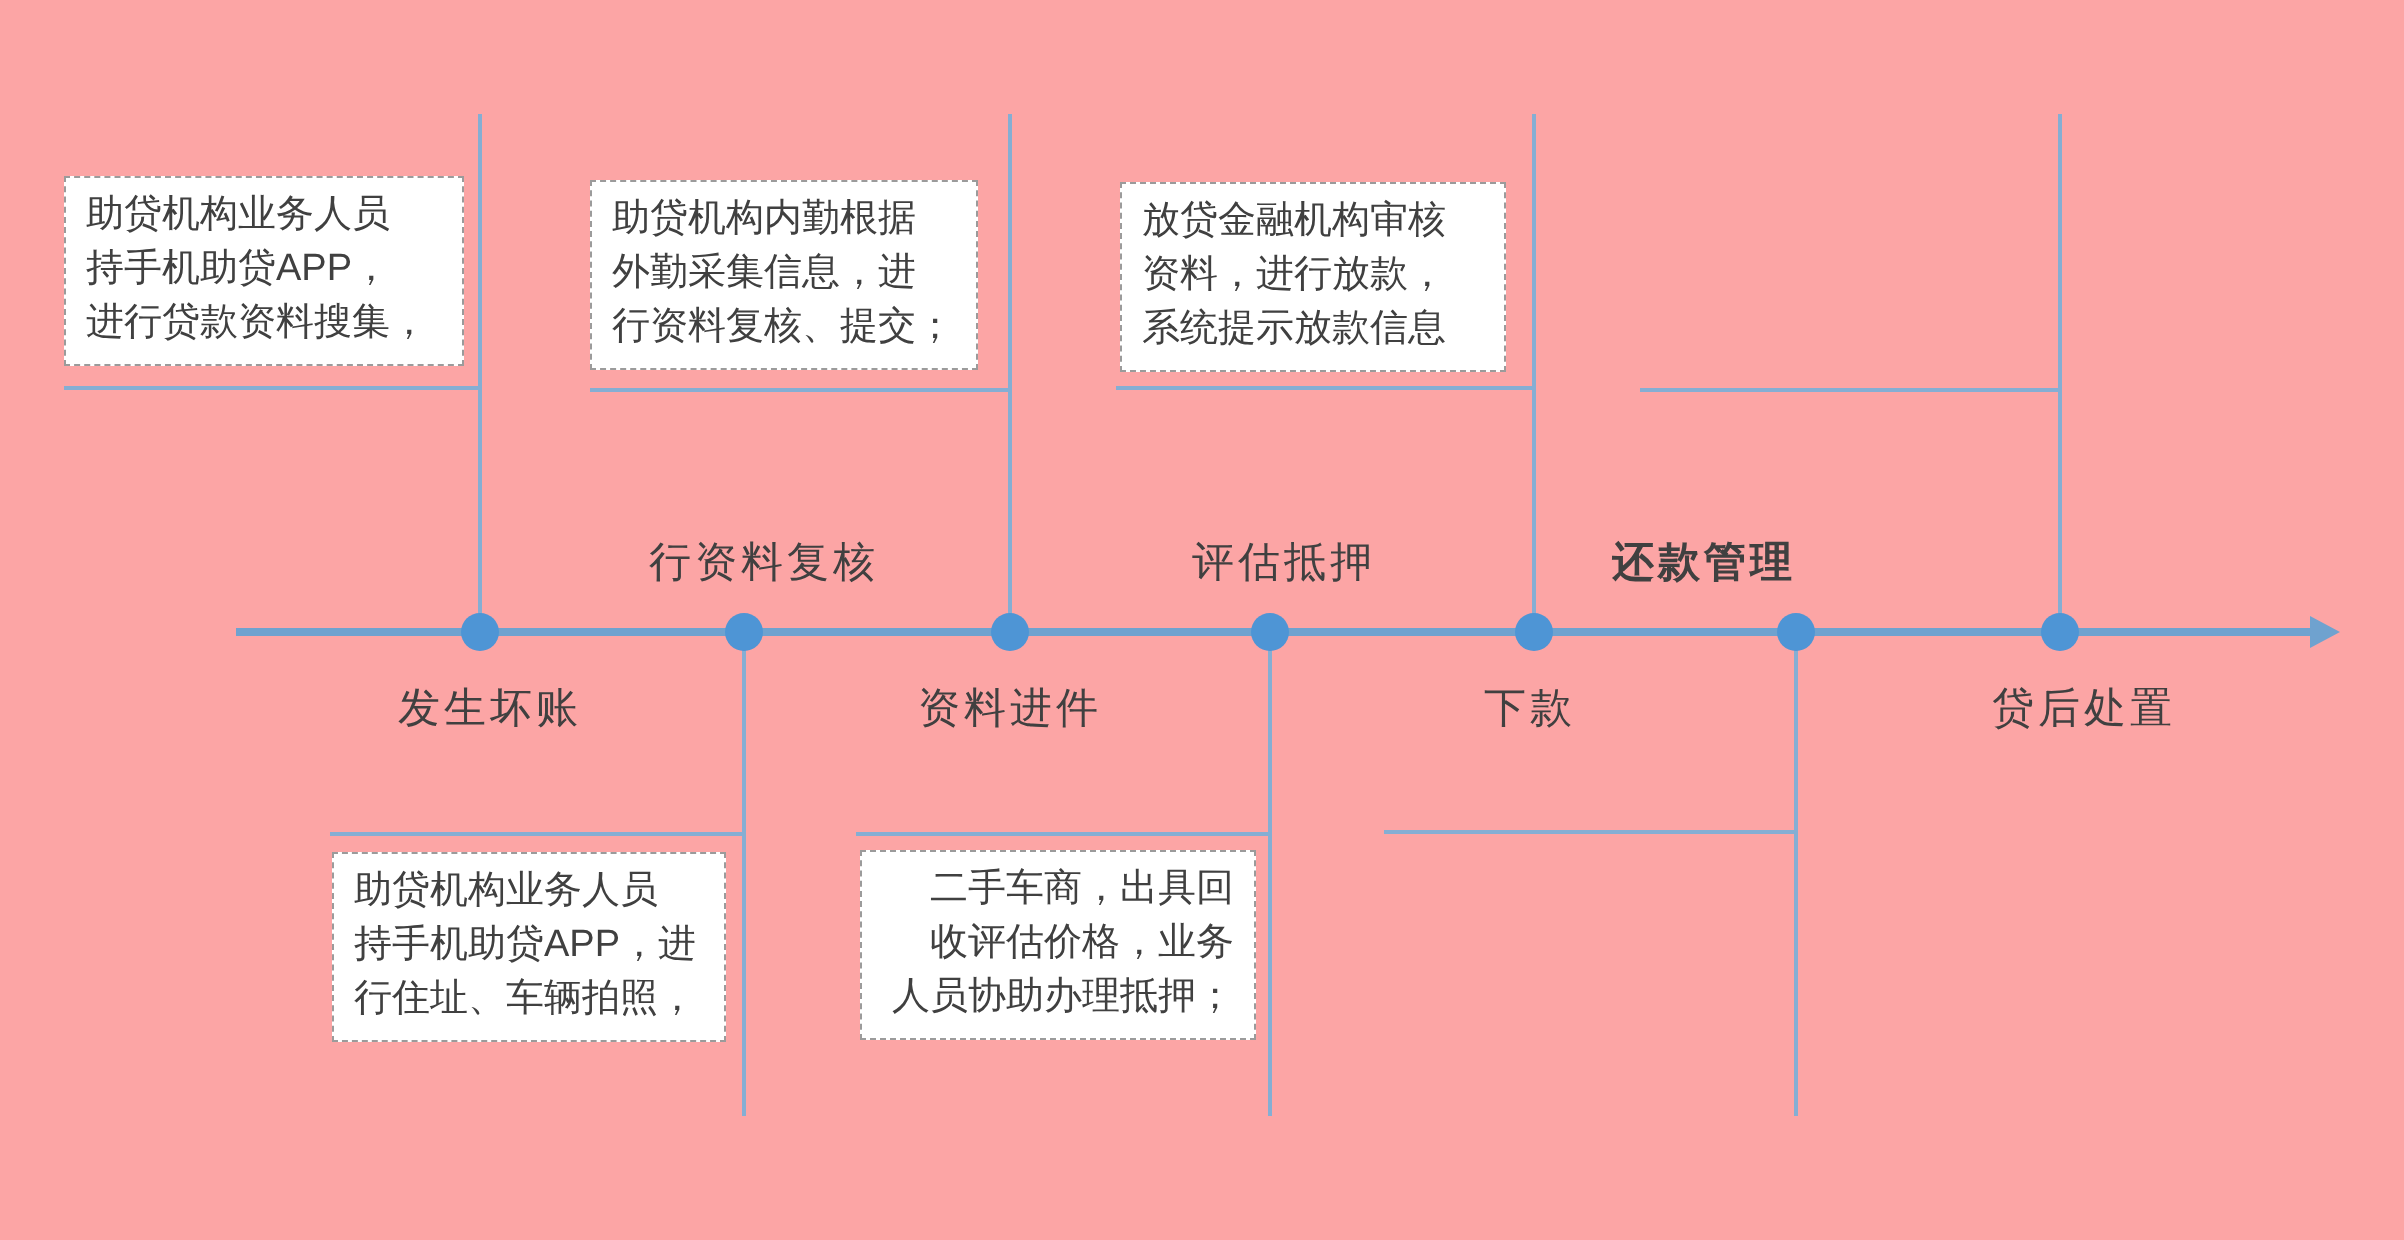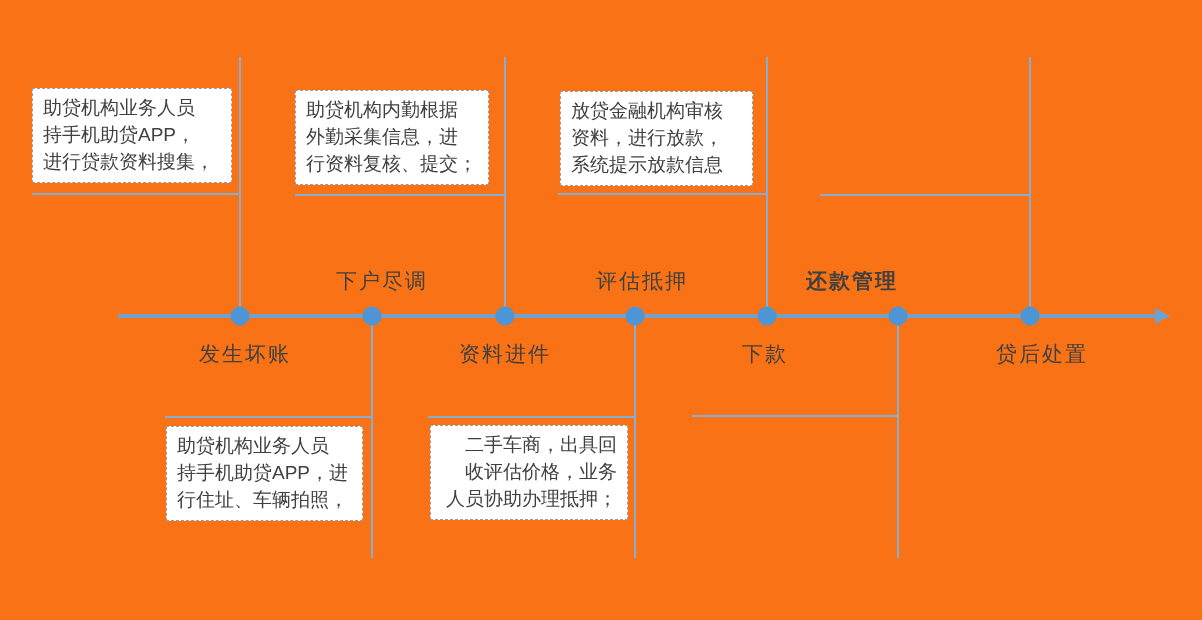--- a/index.html
+++ b/index.html
@@ -1,17 +1,17 @@
 <!DOCTYPE html>
 <html><head>
 <meta charset="utf-8">
 <style>
   html,body{margin:0;padding:0;background:#ffffff;}
   body{font-family:"Liberation Sans","DejaVu Sans",sans-serif;}
-  #canvas{position:relative;width:1202px;height:620px;background:#f97316;overflow:hidden;}
+  #canvas{position:relative;width:1202px;height:620px;background:#fca5a5;overflow:hidden;}
 
   
   .axis{position:absolute;left:118px;top:314px;width:1040px;height:4px;background:#6FA2CF;}
   .arrowhead{position:absolute;left:1155px;top:308px;width:0;height:0;
     border-top:8px solid transparent;border-bottom:8px solid transparent;
     border-left:15px solid #6FA2CF;}
 
   
   .dot{position:absolute;width:19px;height:19px;border-radius:50%;
     background:#4E95D5;transform:translate(-50%,-50%);top:316px;}
@@ -79,20 +79,20 @@
 
   <div class="dot" style="left:240px;"></div>
   <div class="dot" style="left:372px;"></div>
   <div class="dot" style="left:505px;"></div>
   <div class="dot" style="left:635px;"></div>
   <div class="dot" style="left:767px;"></div>
   <div class="dot" style="left:898px;"></div>
   <div class="dot" style="left:1030px;"></div>
 
   <div class="stage below" style="left:245px;">发生坏账</div>
-  <div class="stage above" style="left:382px;">下户尽调</div>
+  <div class="stage above" style="left:382px;">行资料复核</div>
   <div class="stage below" style="left:505px;">资料进件</div>
   <div class="stage above" style="left:642px;">评估抵押</div>
   <div class="stage below" style="left:765px;">下款</div>
   <div class="stage above" style="left:852px;font-weight:bold;">还款管理</div>
   <div class="stage below" style="left:1042px;">贷后处置</div>
 
 </div>
 
 </body></html>

